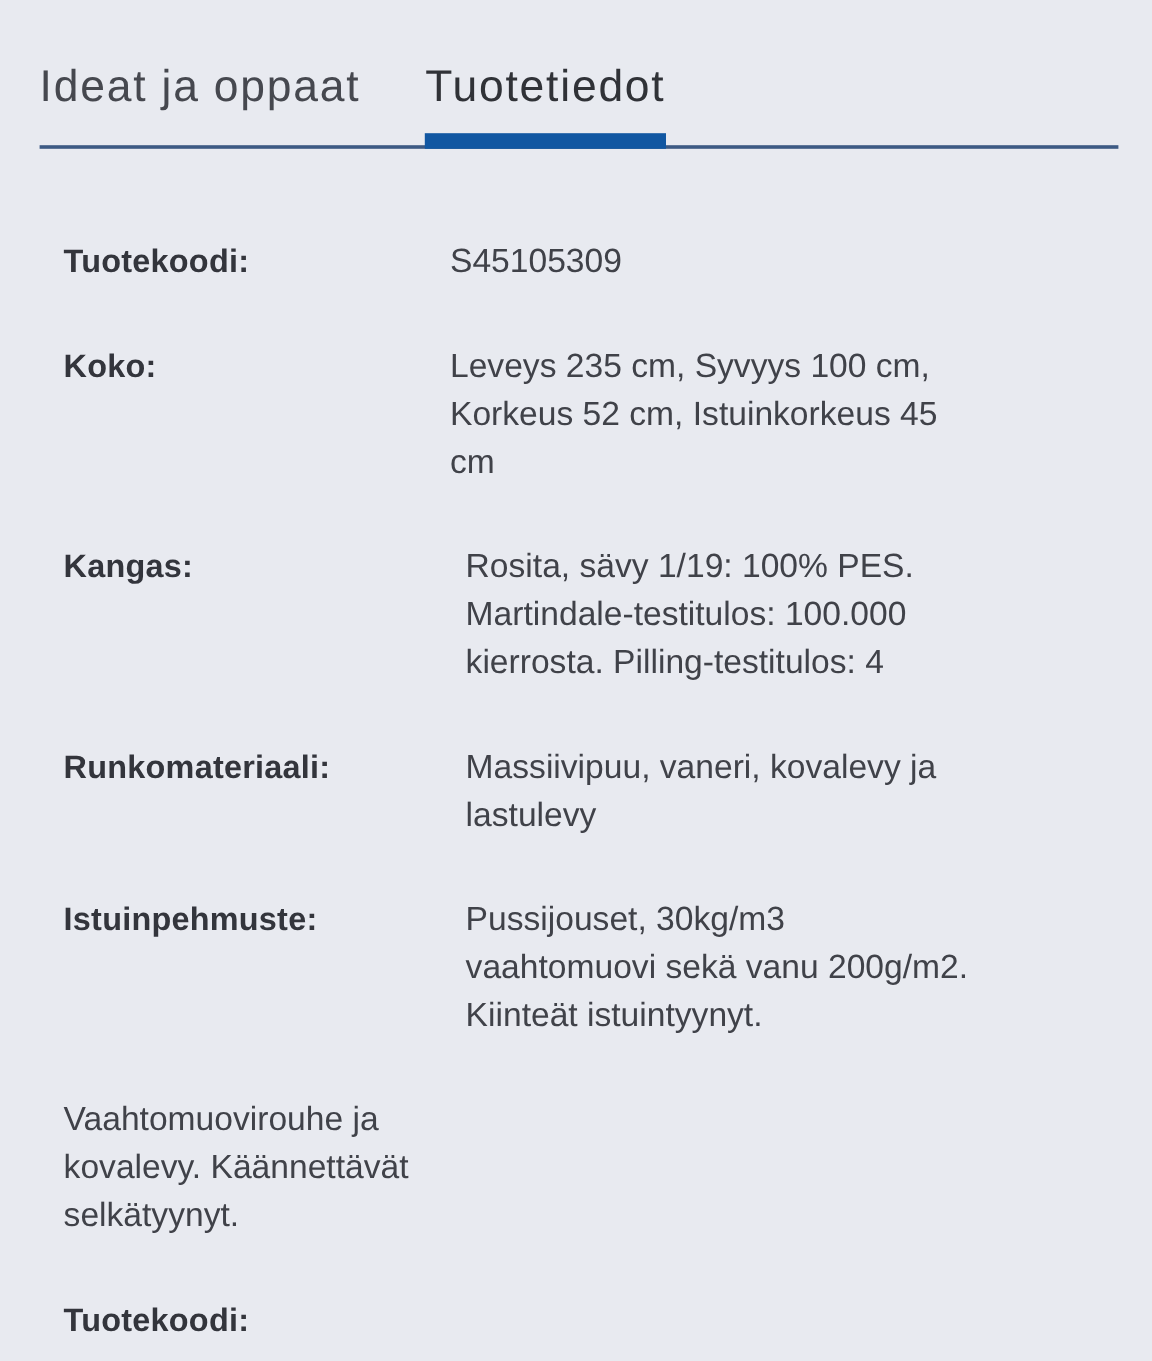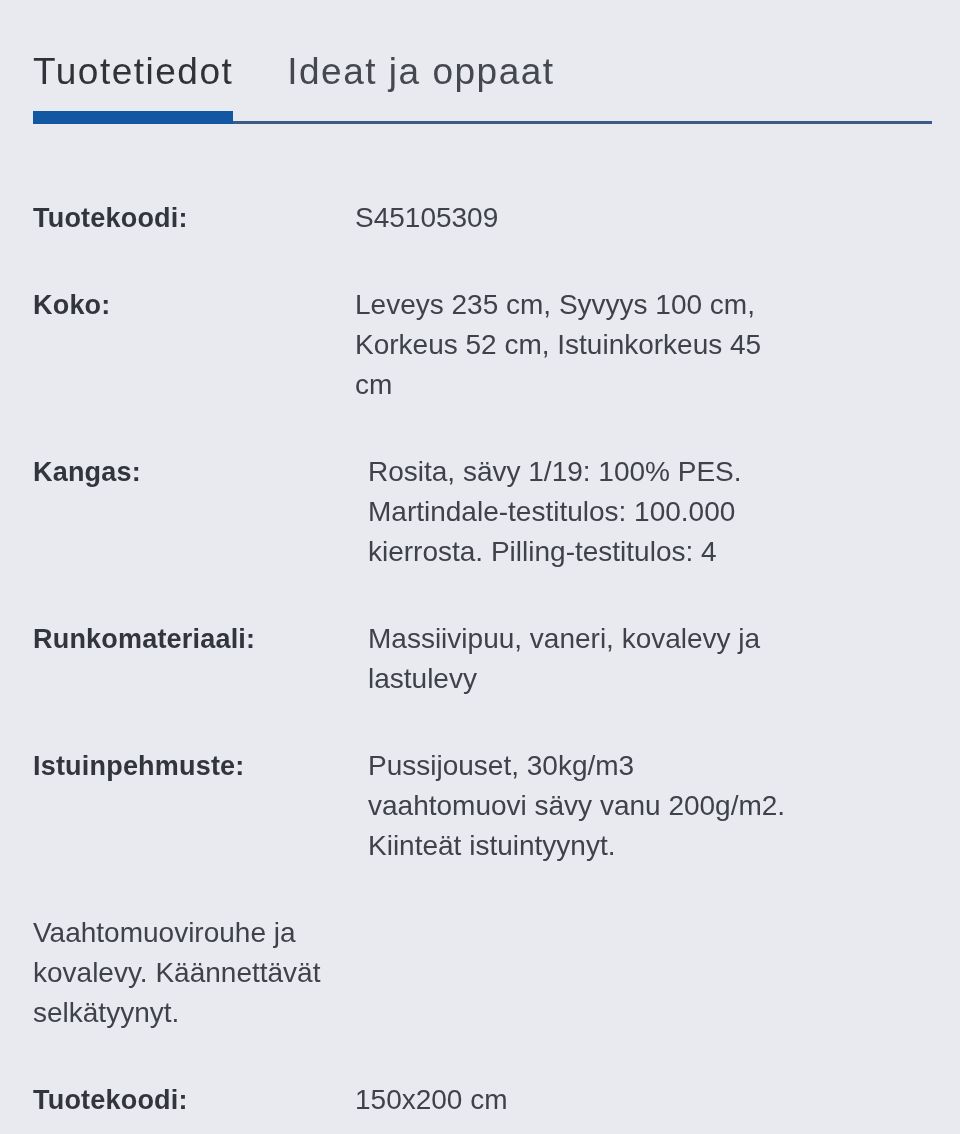--- a/index.html
+++ b/index.html
@@ -48,20 +48,21 @@
     background: var(--accent-blue);
   }
   
   .specs {
     padding: 74px 28px 0 33px;
   }
   .spec-row {
     display: grid;
     grid-template-columns: 322px 440px;
     margin-bottom: 47px;
+    margin-left: 20px;
   }
   .spec-row:last-child { margin-bottom: 0; }
   .spec-label {
     font-size: 27px;
     font-weight: 700;
     line-height: 40px;
     letter-spacing: 0.2px;
     color: var(--label-color);
   }
   .spec-value {
@@ -73,25 +74,25 @@
   }
   
   .spec-row:nth-child(3) .spec-value,
   .spec-row:nth-child(4) .spec-value,
   .spec-row:nth-child(5) .spec-value { padding-left: 13px; }
 </style>
 </head>
 <body>
 
 <div class="tabbar">
+  <div class="tab">
+    <span>Ideat ja oppaat</span>
+  </div>
   <div class="tab active">
     <span>Tuotetiedot</span>
-  </div>
-  <div class="tab">
-    <span>Ideat ja oppaat</span>
   </div>
 </div>
 
 <div class="specs">
   <div class="spec-row">
     <div class="spec-label">Tuotekoodi:</div>
     <div class="spec-value">S45105309</div>
   </div>
   <div class="spec-row">
     <div class="spec-label">Koko:</div>
@@ -100,25 +101,24 @@
   <div class="spec-row">
     <div class="spec-label">Kangas:</div>
     <div class="spec-value">Rosita, sävy 1/19: 100% PES. Martindale-testitulos: 100.000 kierrosta. Pilling-testitulos: 4</div>
   </div>
   <div class="spec-row">
     <div class="spec-label">Runkomateriaali:</div>
     <div class="spec-value">Massiivipuu, vaneri, kovalevy ja lastulevy</div>
   </div>
   <div class="spec-row">
     <div class="spec-label">Istuinpehmuste:</div>
-    <div class="spec-value">Pussijouset, 30kg/m3 vaahtomuovi sävy vanu 200g/m2. Kiinteät istuintyynyt.</div>
+    <div class="spec-value">Pussijouset, 30kg/m3 vaahtomuovi sekä vanu 200g/m2. Kiinteät istuintyynyt.</div>
   </div>
   <div class="spec-row">
     <div class="spec-value">Vaahtomuovirouhe ja kovalevy. Käännettävät selkätyynyt.</div>
   </div>
   <div class="spec-row">
     <div class="spec-label">Tuotekoodi:</div>
-    <div class="spec-value">150x200 cm</div>
   </div>
   <div class="spec-row">
     <div class="spec-label">Istuinsyvyys:</div>
   </div>
 </div>
 
 </body></html>

